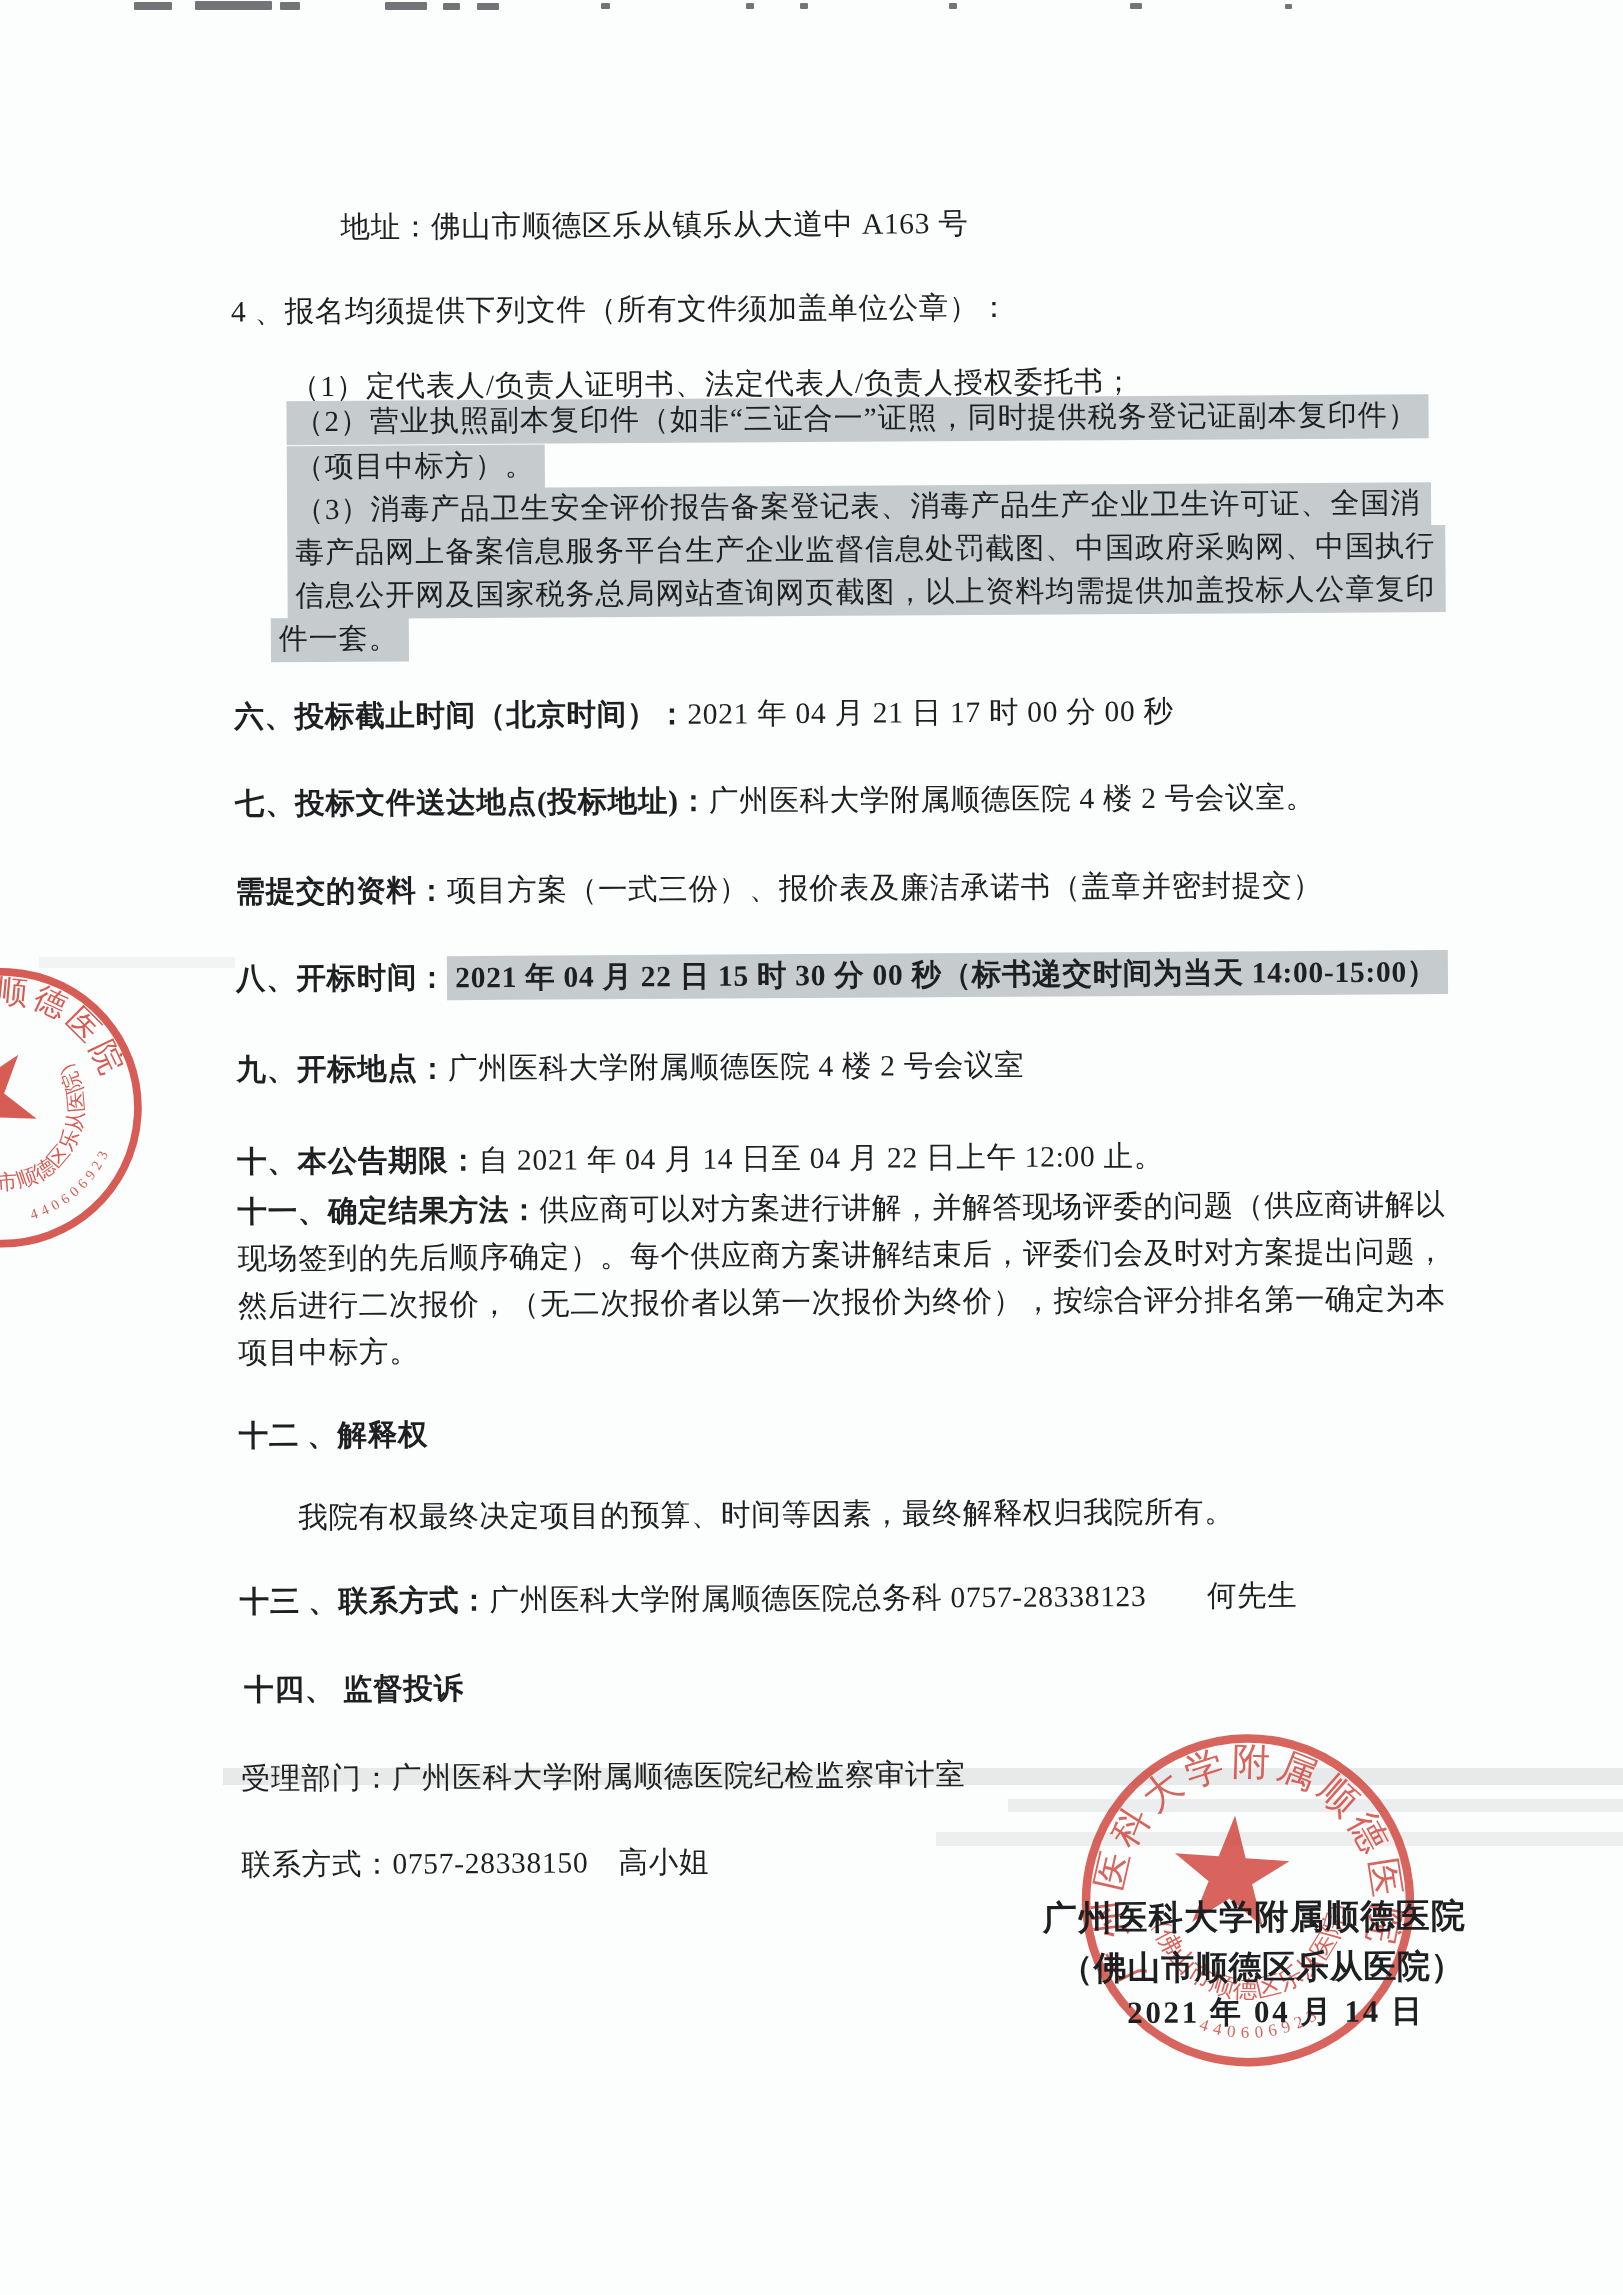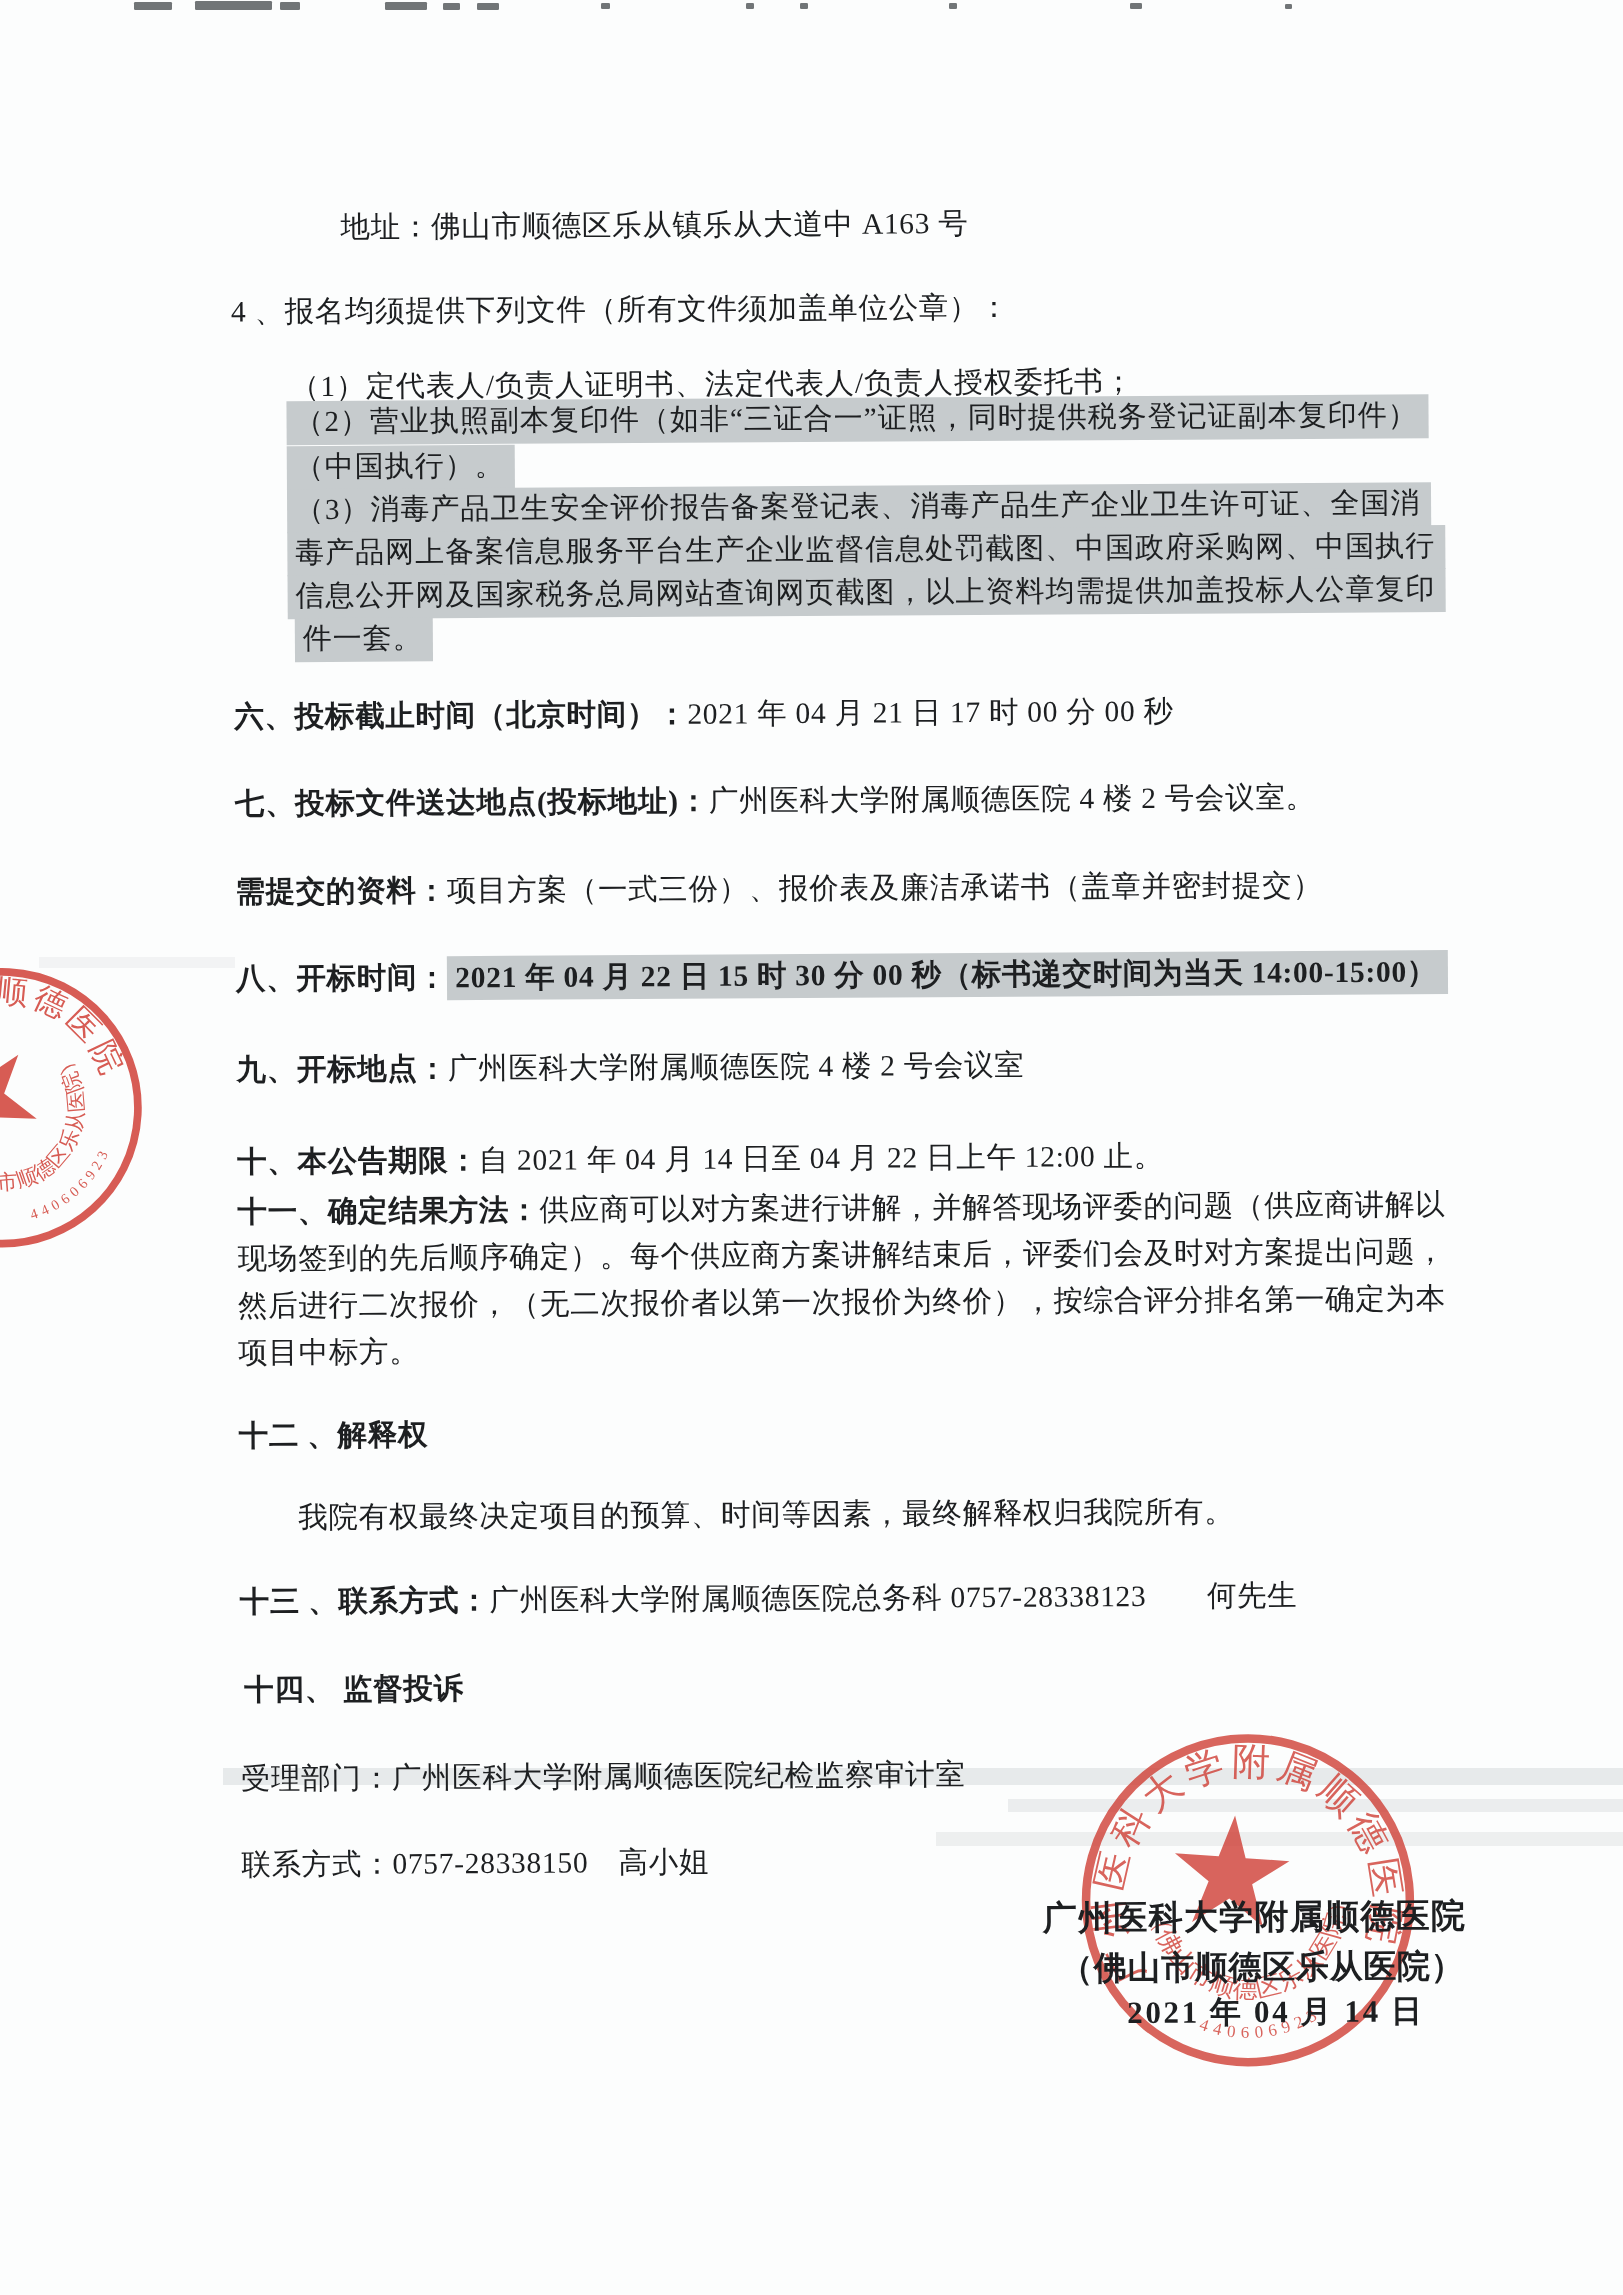--- a/index.html
+++ b/index.html
@@ -100,29 +100,29 @@
 <div class="doc">
 
   <div class="ln" style="left:346px;top:208px;">地址：佛山市顺德区乐从镇乐从大道中 A163 号</div>
 
   <div class="ln" style="left:236px;top:292px;">4 、报名均须提供下列文件（所有文件须加盖单位公章）：</div>
 
   <div class="ln ind" style="left:295px;top:368px;">（1）定代表人/负责人证明书、法定代表人/负责人授权委托书；</div>
 
   <div class="ln ind hl" style="left:291px;top:398px;">（2）营业执照副本复印件（如非“三证合一”证照，同时提供税务登记证副本复印件）</div>
 
-  <div class="ln ind hl" style="left:291px;top:443px;">（中国执行）。</div>
+  <div class="ln ind hl" style="left:291px;top:443px;">（项目中标方）。</div>
 
   <div class="ln ind hl" style="left:291px;top:486px;">（3）消毒产品卫生安全评价报告备案登记表、消毒产品生产企业卫生许可证、全国消</div>
 
   <div class="ln ind hl" style="left:291px;top:529px;">毒产品网上备案信息服务平台生产企业监督信息处罚截图、中国政府采购网、中国执行</div>
 
   <div class="ln ind hl" style="left:291px;top:572px;">信息公开网及国家税务总局网站查询网页截图，以上资料均需提供加盖投标人公章复印</div>
 
-  <div class="ln ind hl" style="left:298px;top:615px;">件一套。</div>
+  <div class="ln ind hl" style="left:274px;top:615px;">件一套。</div>
 
   <div class="ln" style="left:237px;top:697px;">
     <span class="b">六、投标截止时间（北京时间）：</span><span>2021 年 04 月 21 日 17 时 00 分 00 秒</span>
   </div>
 
   <div class="ln" style="left:237px;top:784px;">
     <span class="b">七、投标文件送达地点(投标地址)：</span><span>广州医科大学附属顺德医院 4 楼 2 号会议室。</span>
   </div>
 
   <div class="ln" style="left:237px;top:872px;">

